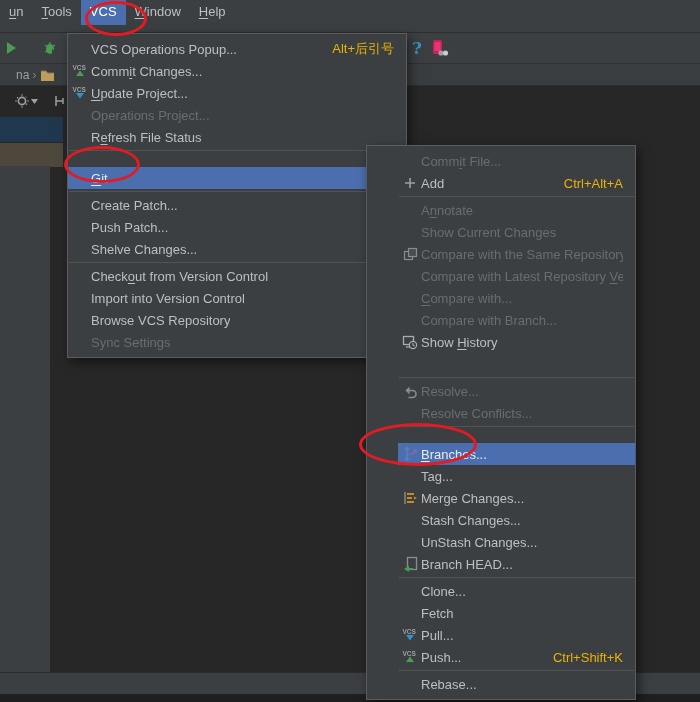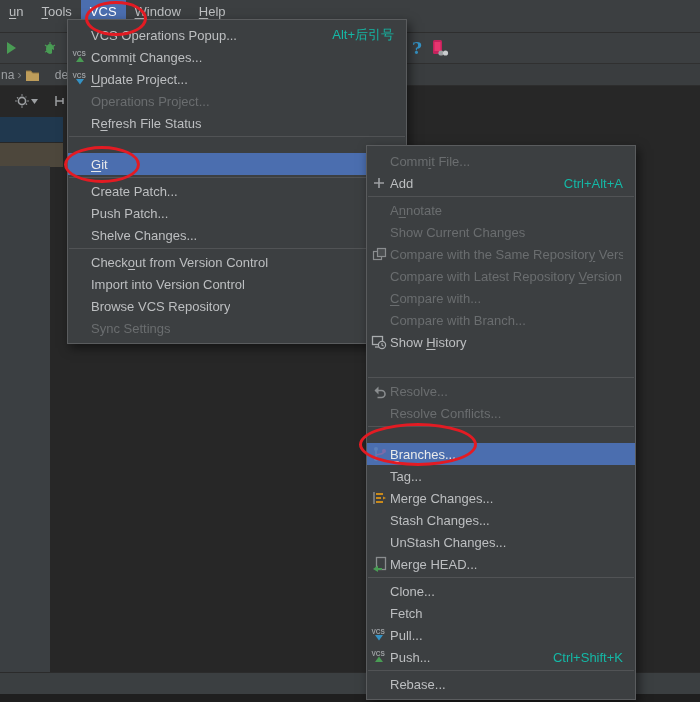--- a/index.html
+++ b/index.html
@@ -12,42 +12,42 @@
   }
   
   .menubar{position:absolute;left:0;top:0;width:700px;height:33px;background:#3C3F41;
     border-bottom:1px solid #2E2E2E;display:flex;align-items:flex-start;padding-left:0;box-sizing:border-box;}
   .menubar-item{padding:4px 9px 6px 9px;color:#BDBFC1;white-space:nowrap;cursor:default;}
   .menubar-item.selected{background:#4B6EAF;color:#FFFFFF;}
   .toolbar{position:absolute;left:0;top:33px;width:700px;height:31px;background:#3C3F41;
     border-bottom:1px solid #303030;box-sizing:border-box;}
   .crumbbar{position:absolute;left:0;top:64px;width:700px;height:22px;background:#3A3D3F;
     border-bottom:1px solid #2D2D2D;display:flex;align-items:center;box-sizing:border-box;color:#9DA0A3;font-size:12px;}
-  .crumb{margin-left:1px;}
+  .crumb{margin-left:16px;}
   .crumb-sep{margin:0 3px;color:#7A7D7F;font-size:13px;}
   .tw-toolbar{position:absolute;left:0;top:88px;width:200px;height:26px;display:flex;align-items:center;color:#9DA0A3;}
   
   .left-col{position:absolute;left:0;top:166px;width:50px;height:506px;background:#3B3F42;}
   .row-navy{position:absolute;left:0;top:117px;width:63px;height:25px;background:#20384E;}
   .row-brown{position:absolute;left:0;top:143px;width:63px;height:24px;background:#4D473C;}
   .statusbar{position:absolute;left:0;top:672px;width:700px;height:22px;background:#3B3F41;border-top:1px solid #2B2B2B;box-sizing:border-box;}
   .bottomstrip{position:absolute;left:0;top:694px;width:700px;height:8px;background:#1F1F1F;}
   
   .tb-icon{position:absolute;top:3px;width:22px;height:24px;display:flex;align-items:center;justify-content:center;}
   .dotted-sep{position:absolute;top:7px;width:0;height:18px;border-left:1px dotted #6A6D6F;}
   .help-q{color:#3592C4;font-weight:bold;font-size:17px;font-family:"DejaVu Serif",serif;}
   
   .popup{position:absolute;background:#3C3F41;border:1px solid #5A5C5E;
     box-shadow:3px 4px 10px rgba(0,0,0,.5);padding:4px 0;box-sizing:border-box;z-index:5;}
-  #vcs-menu{left:67px;top:19px;width:340px;}
-  #git-menu{left:366px;top:145px;width:270px;z-index:6;}
+  #vcs-menu{left:67px;top:33px;width:340px;}
+  #git-menu{left:366px;top:145px;width:270px;z-index:6;padding-left:31px;}
   .menu-item{height:22px;display:flex;align-items:center;padding:0 12px 0 4px;white-space:nowrap;cursor:default;}
   .mi-icon{width:16px;height:16px;flex:none;margin-right:3px;display:flex;align-items:center;justify-content:center;overflow:hidden;}
   .mi-label{overflow:hidden;}
-  .mi-shortcut{margin-left:auto;padding-left:18px;color:#14b8a6;}
+  .mi-shortcut{margin-left:auto;padding-left:18px;color:#eab308;}
   .mi-arrow{margin-left:auto;color:#9DA0A2;font-size:8px;line-height:1;}
   .menu-item.selected{background:#4B6EAF;color:#E9EAEA;margin-top:16px;}
   .menu-item.selected .mi-shortcut,.menu-item.selected .mi-arrow{color:#D8DCE2;}
   .menu-item.disabled{color:#6A6D6F;}
   .menu-sep{height:1px;background:#515355;margin:2px 1px;}
   .mn{text-decoration:underline;text-underline-offset:2px;}
   
   .annotation{position:absolute;border:3px solid #E31B23;border-radius:50%;z-index:20;pointer-events:none;background:transparent;}
   #ann-vcs{left:85px;top:1px;width:56px;height:29px;}
   #ann-git{left:64px;top:146px;width:70px;height:31px;}
@@ -319,21 +319,21 @@
       <span class="mi-label">UnStash Changes...</span>
     </div>
     <div class="menu-item">
       <span class="mi-icon">
         <svg width="16" height="16" viewBox="0 0 16 16">
           <rect x="5.5" y="1.5" width="9" height="12" fill="none" stroke="#8A8D8F" stroke-width="1.3"></rect>
           <path d="M7 9.5 2 13l5 3z" fill="#499C54"></path>
           <path d="M6 13h5" stroke="#499C54" stroke-width="2"></path>
         </svg>
       </span>
-      <span class="mi-label">Merge HEAD...</span>
+      <span class="mi-label">Branch HEAD...</span>
     </div>
     <div class="menu-sep"></div>
     <div class="menu-item">
       <span class="mi-icon"></span>
       <span class="mi-label">Clone...</span>
     </div>
     <div class="menu-item">
       <span class="mi-icon"></span>
       <span class="mi-label">Fetch</span>
     </div>

